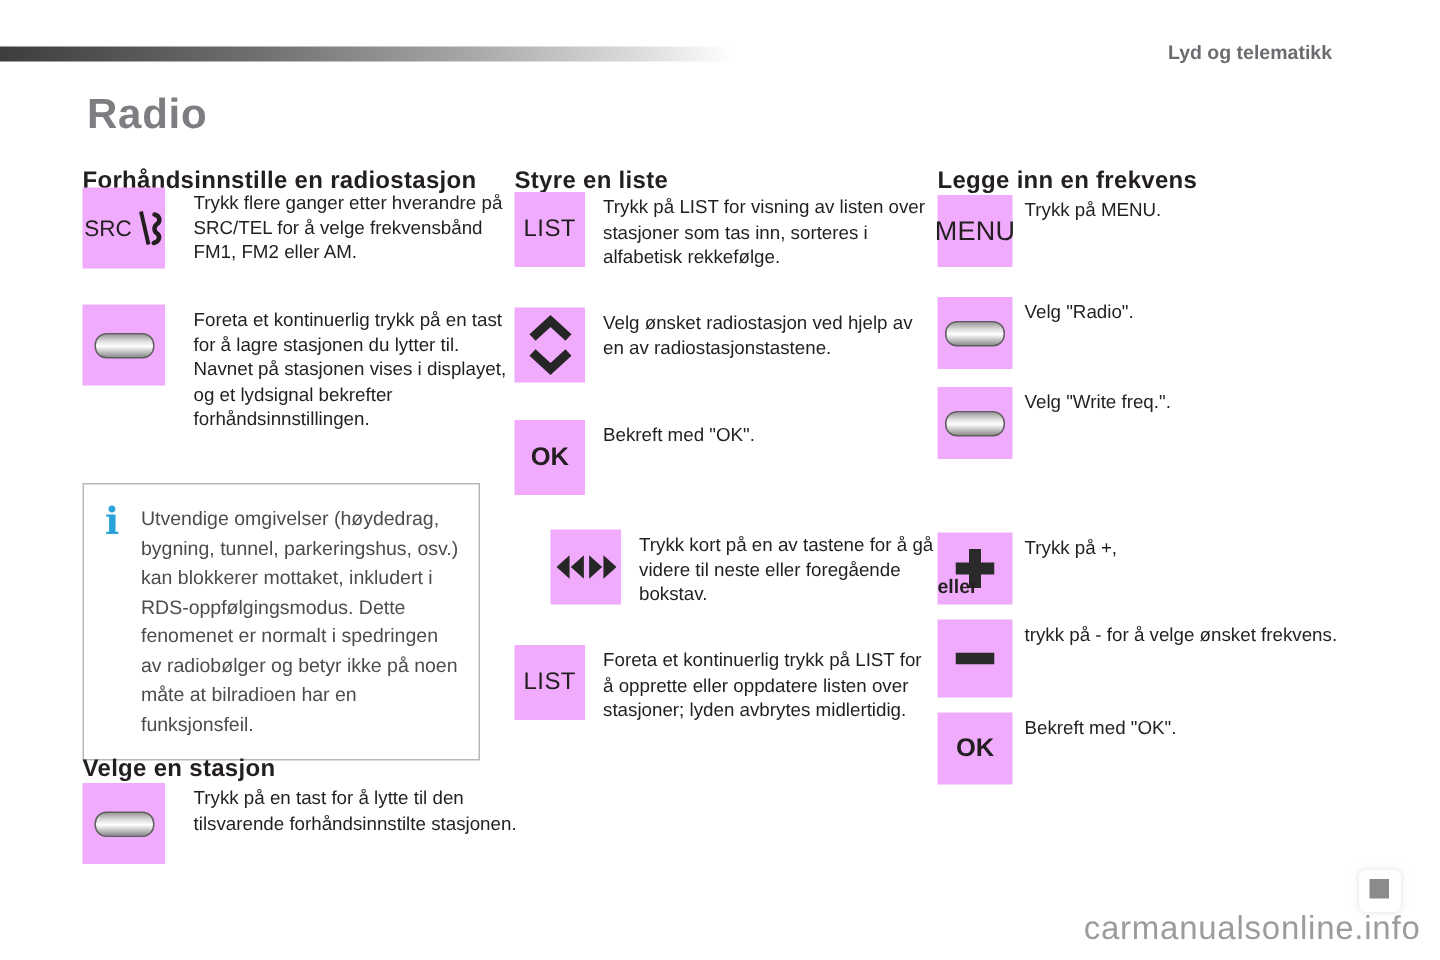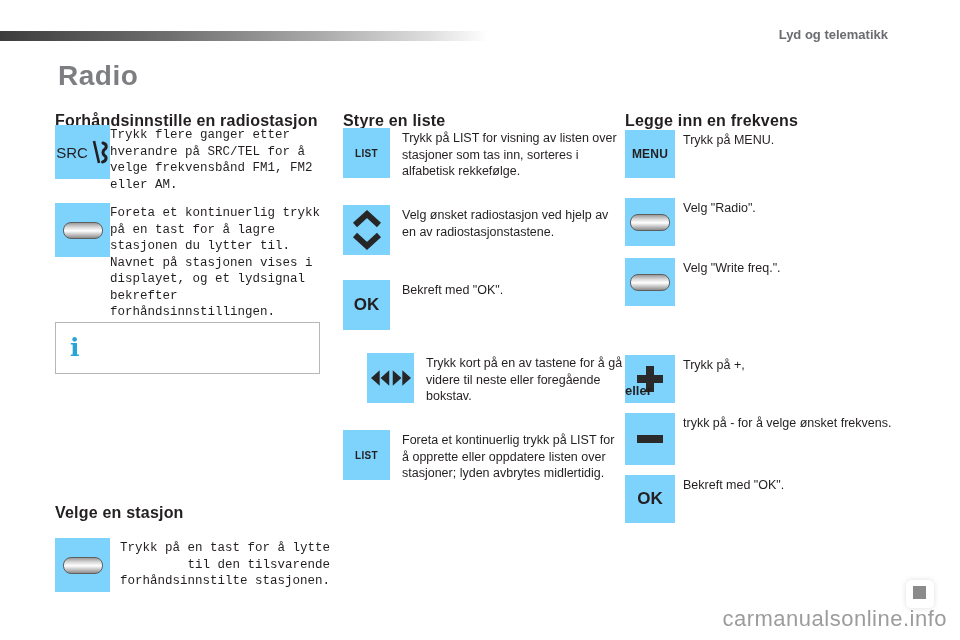--- a/index.html
+++ b/index.html
@@ -15,32 +15,32 @@
   .page-title{left:58px;top:60px;font-size:28px;font-weight:bold;color:#7c7e81;letter-spacing:.5px;}
 
   
   .col{position:absolute;top:100px;}
   .col1{left:55px;width:287px;}
   .col2{left:343px;width:278px;}
   .col3{left:625px;width:322px;}
   .heading{position:absolute;left:0;font-size:16px;font-weight:bold;color:#231f20;letter-spacing:.2px;white-space:nowrap;margin-top:12px;}
 
   .row{position:absolute;left:0;display:flex;align-items:flex-start;}
-  .icon-box{background:#7dd3fc;flex:0 0 auto;display:flex;align-items:center;justify-content:center;color:#231f20;}
+  .icon-box{background:#f0abfc;flex:0 0 auto;display:flex;align-items:center;justify-content:center;color:#231f20;}
   .box-c1{width:55px;height:54px;}
   .box-c2{width:47px;height:50px;}
   .box-c3{width:50px;height:48px;}
   .item-text{font-size:12.5px;line-height:16.5px;margin-top:2px;}
-  .t-c1{margin-left:0;width:220px;font-family:Liberation Mono, monospace;}
+  .t-c1{margin-left:19px;width:220px;}
   .t-c2{margin-left:12px;width:222px;}
   .t-c3{margin-left:8px;width:250px;}
 
-  .key-label{font-weight:bold;font-size:10px;letter-spacing:.3px;}
+  .key-label{font-weight:normal;font-size:16px;letter-spacing:.3px;}
   .ok-label{font-weight:bold;font-size:17px;}
-  .menu-label{font-weight:bold;font-size:12px;letter-spacing:.2px;text-align:center;}
+  .menu-label{font-weight:normal;font-size:18px;letter-spacing:.2px;text-align:center;}
 
   .pill{width:38px;height:15px;border-radius:8px;border:1px solid #5f5f5f;
     background:linear-gradient(180deg,#9a9a9a 0%,#d9d9d9 28%,#ffffff 52%,#cfcfcf 72%,#8d8d8d 100%);}
 
   .src-wrap{display:flex;align-items:center;gap:3px;font-weight:normal;font-size:15px;}
 
   
   .note-box{left:0;width:265px;border:1px solid #b5b7b9;background:#ffffff;
     padding:13px 12px 14px 14px;box-sizing:border-box;}
   .note-inner{display:flex;align-items:flex-start;}
@@ -84,26 +84,27 @@
   <div class="row" style="top:103px;">
     <div class="icon-box box-c1">
       <span class="pill"></span>
     </div>
     <div class="item-text t-c1">Foreta et kontinuerlig trykk på en tast for å lagre stasjonen du lytter til. Navnet på stasjonen vises i displayet, og et lydsignal bekrefter forhåndsinnstillingen.</div>
   </div>
 
   <div class="abs note-box" style="top:222px;">
     <div class="note-inner">
       <span class="info-i">i</span>
+      <div class="note-text">Utvendige omgivelser (høydedrag, bygning, tunnel, parkeringshus, osv.) kan blokkerer mottaket, inkludert i RDS-oppfølgingsmodus. Dette fenomenet er normalt i spedringen av radiobølger og betyr ikke på noen måte at bilradioen har en funksjonsfeil.</div>
     </div>
   </div>
 
   <div class="heading" style="top:392px;">Velge en stasjon</div>
 
-  <div class="row" style="top:438px;text-align:right;">
+  <div class="row" style="top:422px;">
     <div class="icon-box box-c1">
       <span class="pill"></span>
     </div>
     <div class="item-text t-c1">Trykk på en tast for å lytte til den tilsvarende forhåndsinnstilte stasjonen.</div>
   </div>
 </div>
 
 <div class="col col2">
   <div class="heading" style="top:0;">Styre en liste</div>
 

